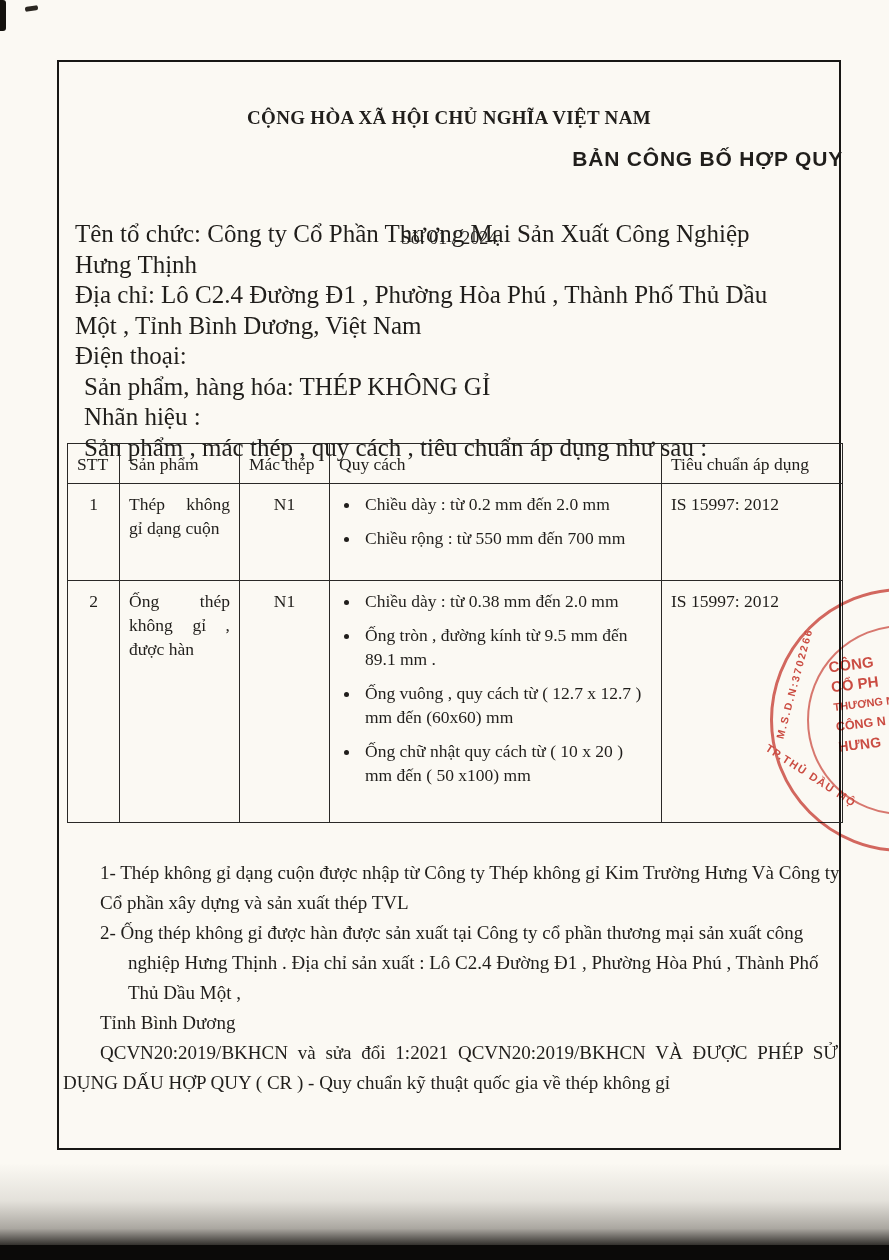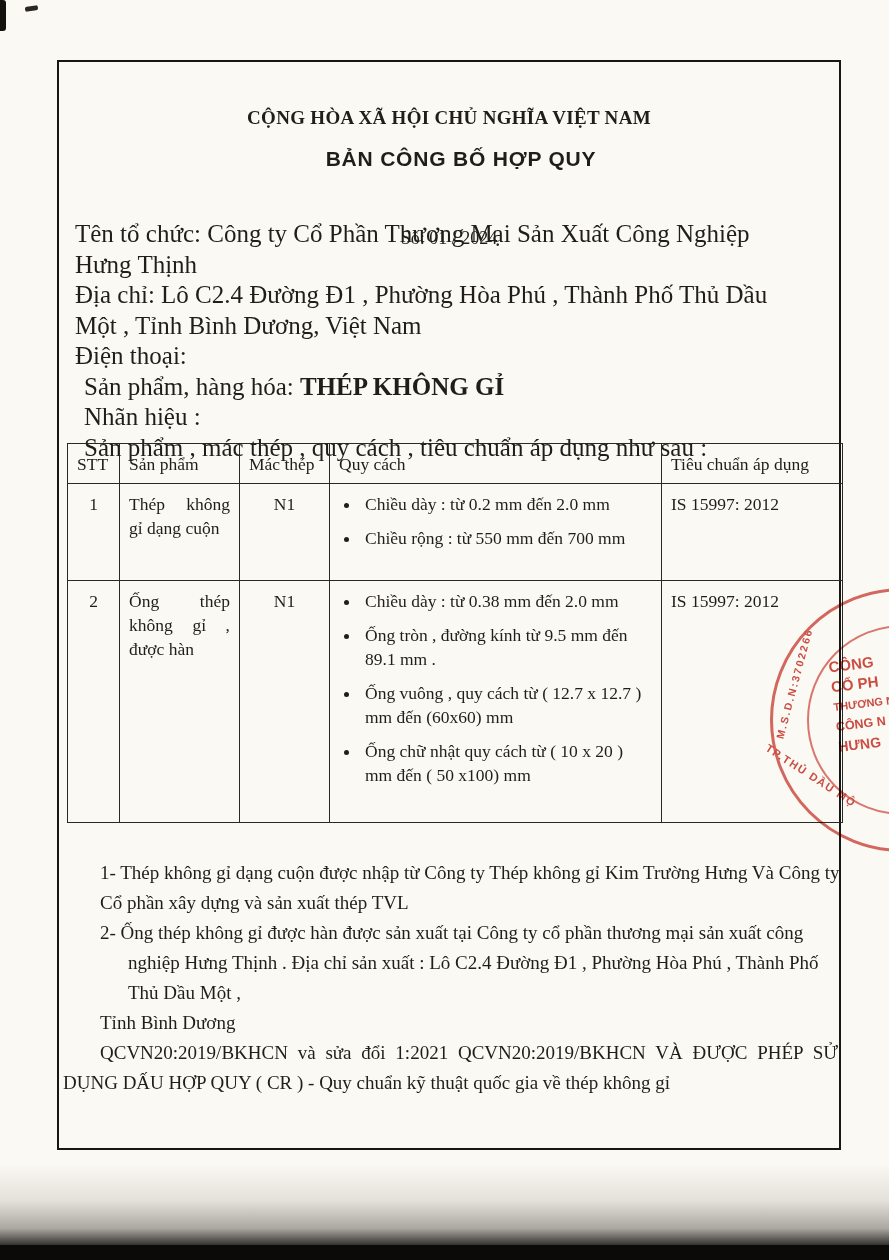--- a/index.html
+++ b/index.html
@@ -23,28 +23,28 @@
 
   
   .frame { position:absolute; left:57px; top:60px; width:784px; height:1090px;
            border:2px solid #181715; }
 
   .nat-header { position:absolute; top:13px; left:0; width:100%; text-align:center;
     font-weight:bold; font-size:19px; letter-spacing:.3px;margin-top:32px; }
   .motto-wrap { position:absolute; top:40px; left:0; width:100%; text-align:center; }
   .motto { display:inline-block; font-weight:bold; font-size:17px;
     border-bottom:2px solid #171614; padding:0 14px 2px; }
-  .doc-title { position:absolute; top:85px; left:12px; width:100%; text-align:center;
+  .doc-title { position:absolute; top:85px; left:4px; width:100%; text-align:right;
     font-family:"Liberation Sans","DejaVu Sans",sans-serif;
     font-weight:bold; font-size:21px; letter-spacing:.8px; }
   .doc-number { position:absolute; top:126px; left:0; width:100%; text-align:center; font-size:18px;margin-top:40px; }
 
   .info { position:absolute; left:16px; top:157px; width:708px; font-size:25px; line-height:30.5px; }
   .info .indent { padding-left:9px; }
-  .bold { font-weight:bold;margin-top:32px; }
+  .bold { font-weight:normal;margin-top:32px; }
 
   table.spec { position:absolute; left:8px; top:381px; width:775px;
     border-collapse:collapse; font-size:17.5px; line-height:24px; table-layout:fixed;border-radius:32px; }
   table.spec th, table.spec td { border:1.4px solid #2a2927; vertical-align:top; }
   table.spec thead th { font-weight:normal; height:40px; vertical-align:middle;
     text-align:left; padding:0 9px; }
   table.spec thead th.c, table.spec td.c { text-align:center; }
   table.spec td { padding:8px 9px; }
   td.just { text-align:justify; }
   ul.specs { list-style:disc outside; padding-left:22px; margin:0; }

